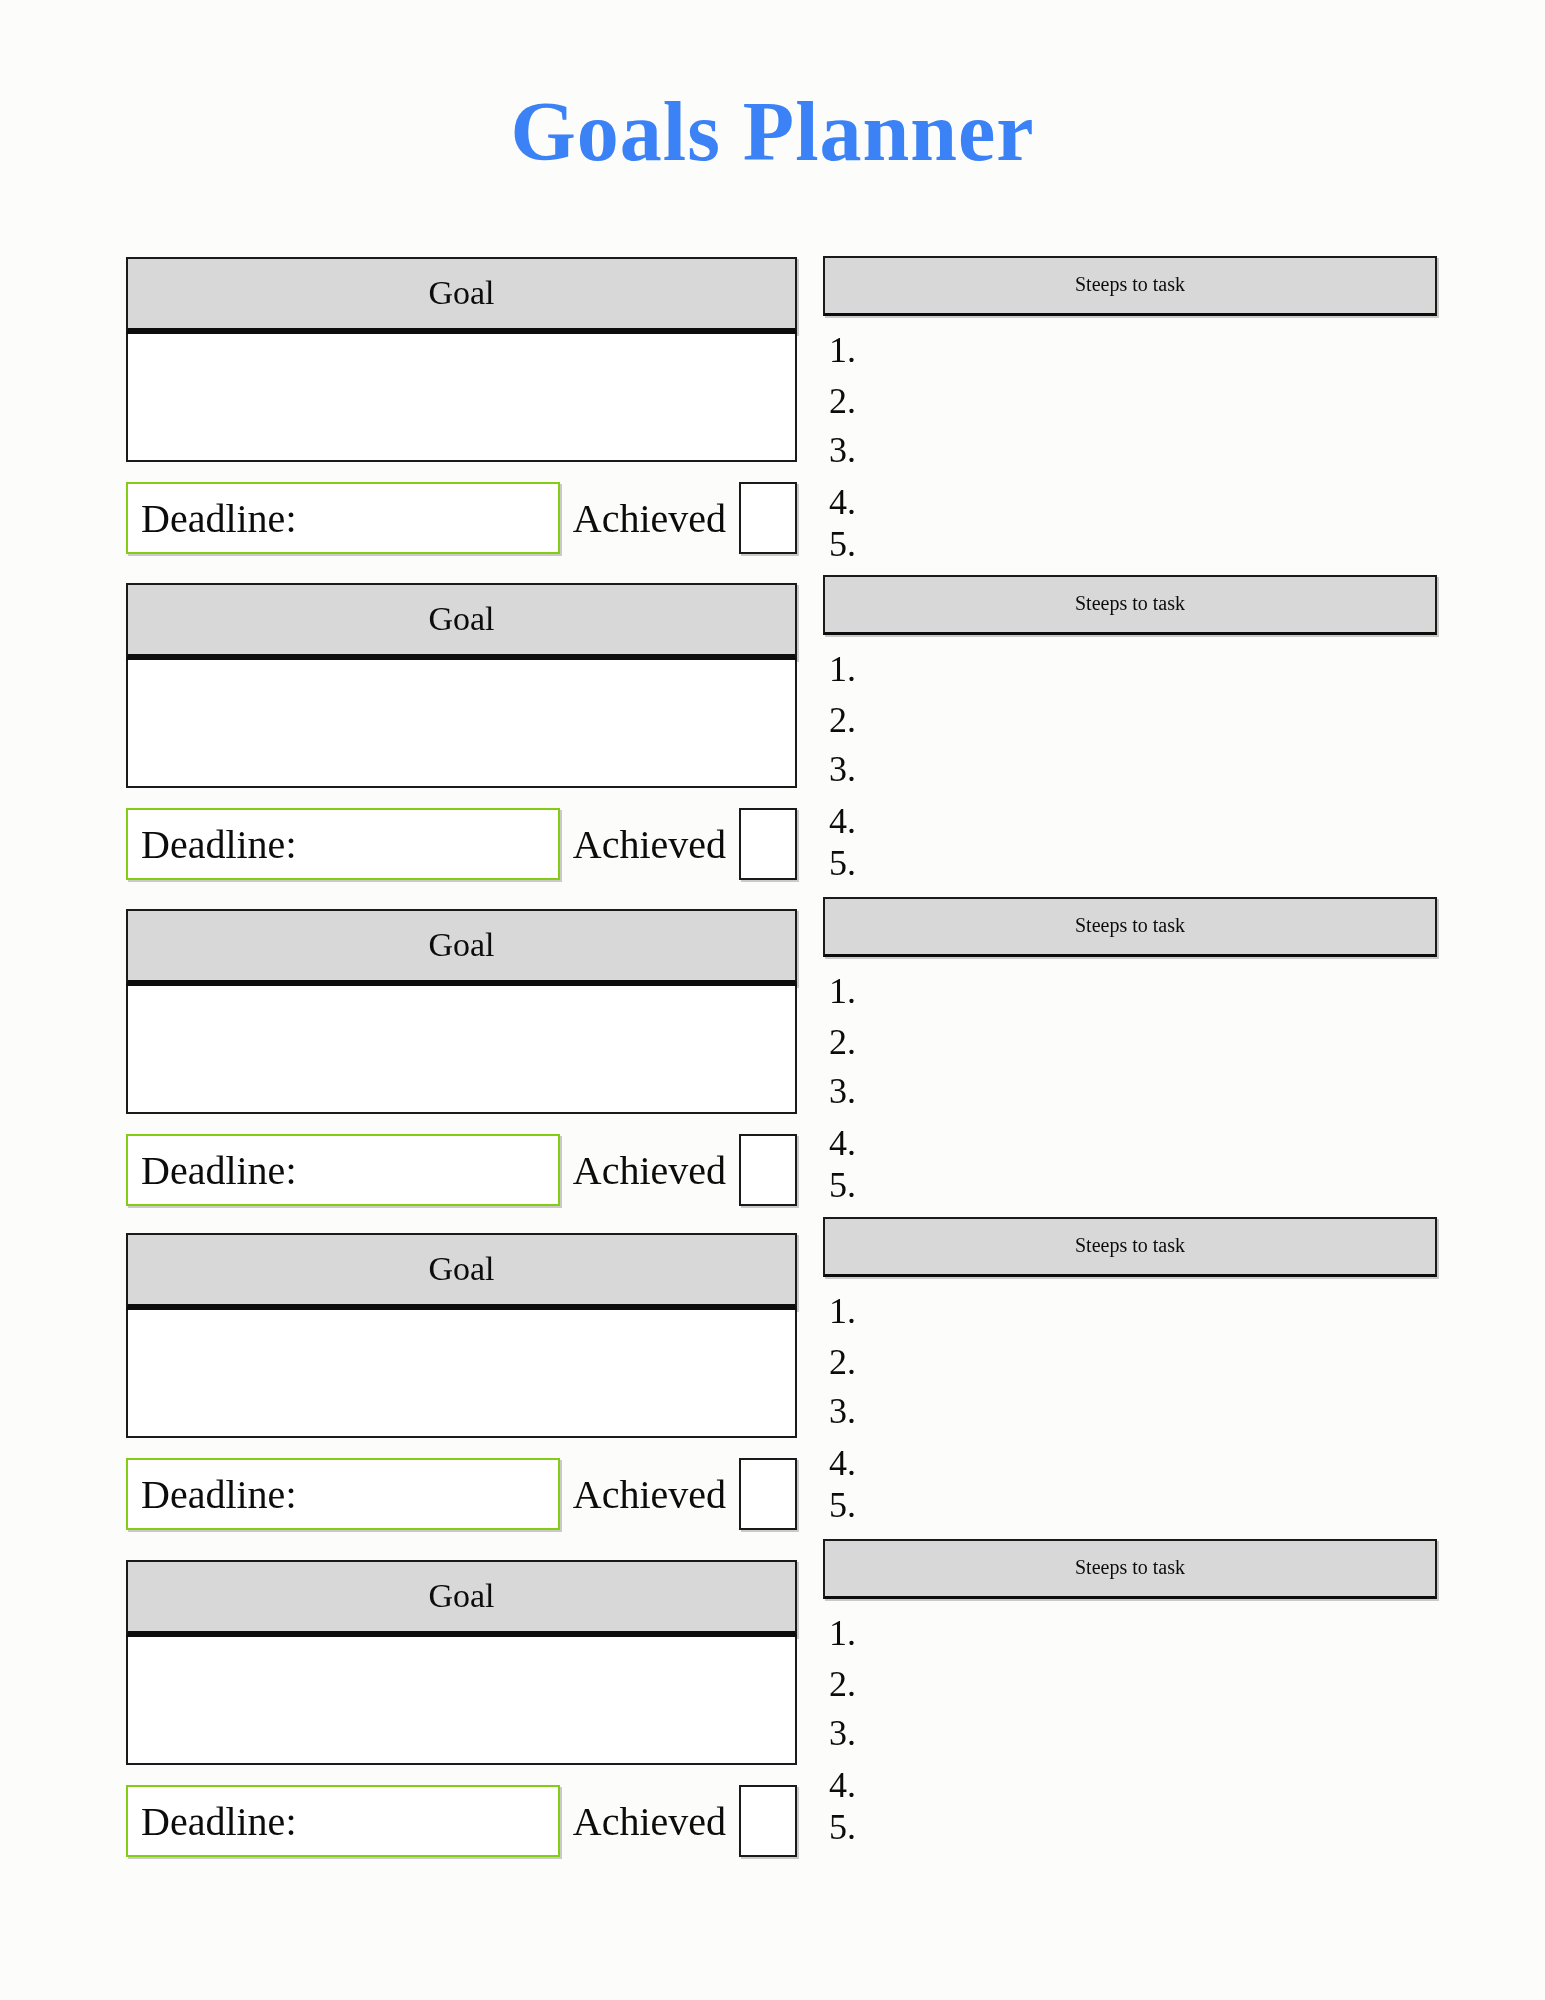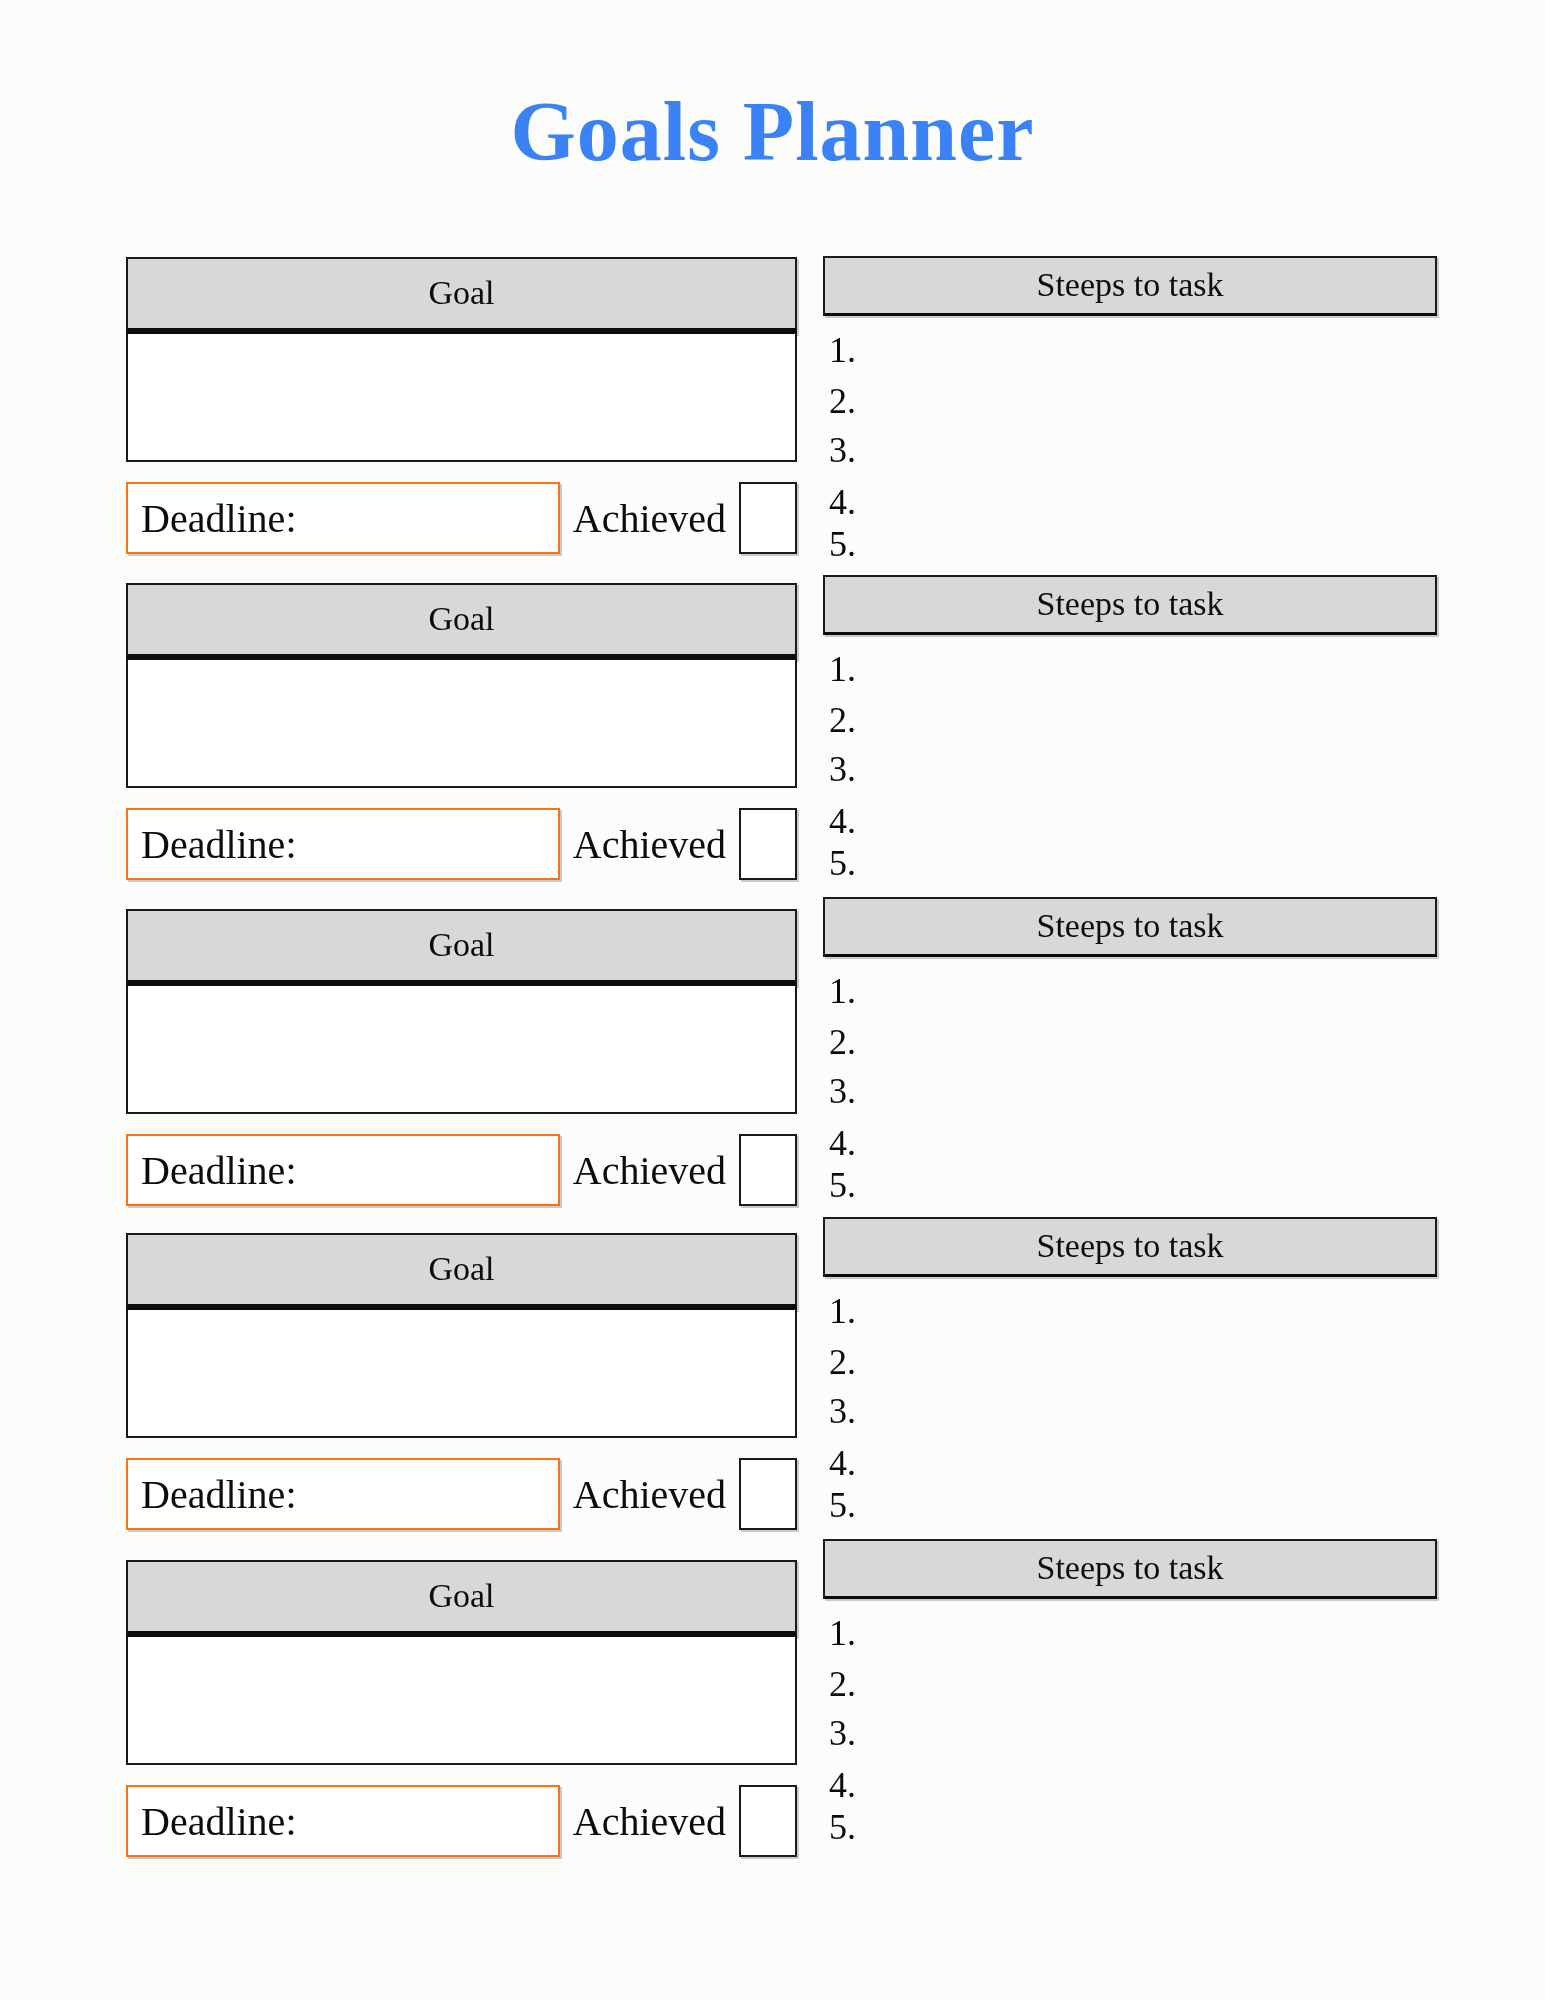--- a/index.html
+++ b/index.html
@@ -45,21 +45,21 @@
   }
   .deadline-row {
     margin-top:20px;
     height:72px;
     display:flex;
     align-items:stretch;
   }
   .deadline-box {
     width:434px;
     background:#ffffff;
-    border:2px solid #f97316;
+    border:2px solid #84cc16;
     box-shadow:2px 2px 0 rgba(110,110,110,.35);
     display:flex; align-items:center;
     padding-left:13px;
     font-size:40px;
   }
   .deadline-value { flex:1; padding-left:10px; font-size:36px; }
   .achieved-wrap {
     flex:1;
     display:flex; align-items:center; justify-content:center;
     font-size:40px;
@@ -75,21 +75,21 @@
     position:absolute; left:823px; width:614px;
   }
   .r0{top:256px}.r1{top:575px}.r2{top:897px}.r3{top:1217px}.r4{top:1539px}
   .steps-header {
     height:60px;
     background:#d8d8d8;
     border:2px solid #1a1a1a;
     border-bottom:3px solid #0d0d0d;
     box-shadow:2px 2px 0 rgba(110,110,110,.35);
     text-align:center;
-    font-size:34px; line-height:53px;
+    font-size:20px; line-height:53px;
   }
   .steps { list-style:none; padding-left:6px; }
   .steps li {
     display:flex; align-items:baseline;
     height:40px;
     font-size:36px; line-height:40px;
   }
   .steps li:nth-child(1){ margin-top:14px; }
   .steps li:nth-child(2){ margin-top:11px; }
   .steps li:nth-child(3){ margin-top:9px;  }

